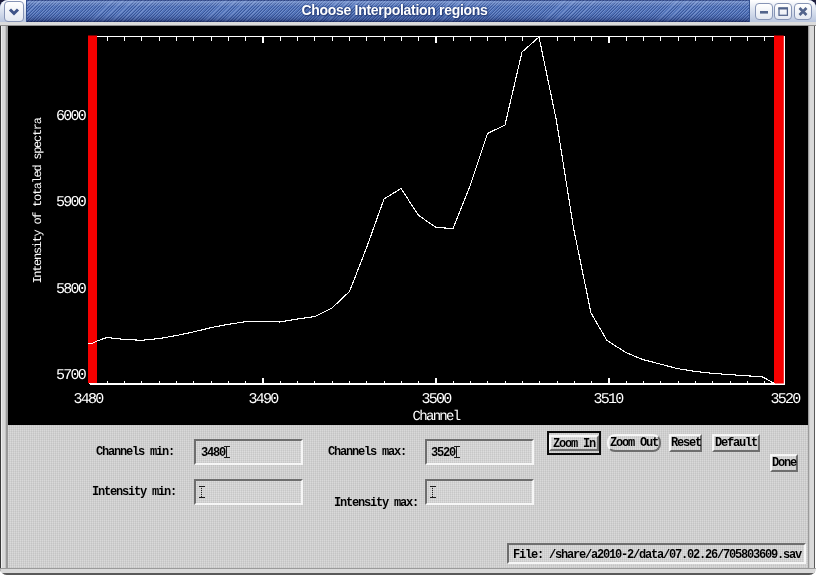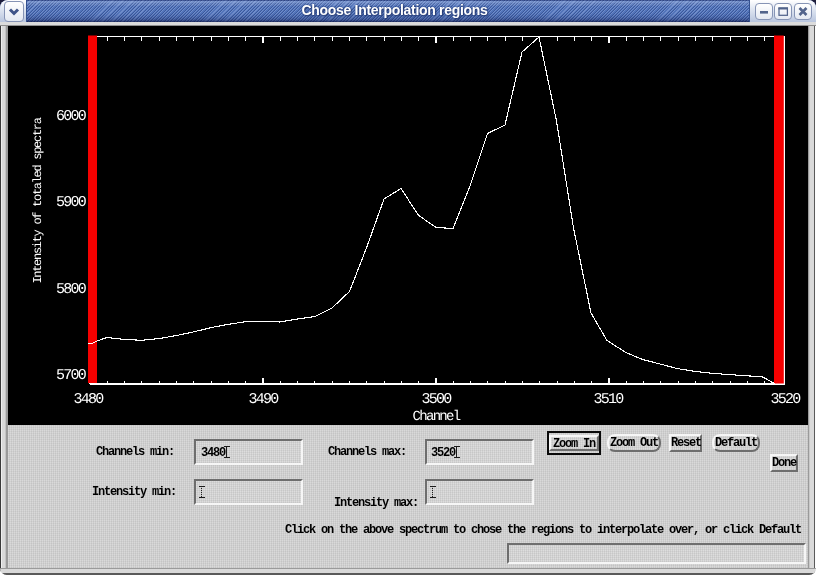--- a/index.html
+++ b/index.html
@@ -107,17 +107,17 @@
     <div class="lab" style="left:92px;top:486px;">Intensity min:</div>
     <div class="field" style="left:194px;top:479px;width:105px;height:22px;"></div>
     <div class="cursor dot" style="left:199px;top:486px;"></div>
     <div class="lab" style="left:334px;top:486px;margin-top:11px;">Intensity max:</div>
     <div class="field" style="left:425px;top:479px;width:105px;height:22px;"></div>
     <div class="cursor dot" style="left:430px;top:486px;"></div>
     <div id="zoomring"></div>
     <div class="btn" style="left:549px;top:435px;width:46px;height:12px;">Zoom In</div>
     <div class="btn" style="left:607px;top:434px;width:50px;height:14px;border-radius:8px;">Zoom Out</div>
     <div class="btn" style="left:669px;top:434px;width:29px;height:14px;">Reset</div>
-    <div class="btn" style="left:712px;top:434px;width:44px;height:14px;border-radius:8px;">Default</div>
+    <div class="btn" style="left:712px;top:434px;width:44px;height:14px;">Default</div>
     <div class="btn" style="left:770px;top:454px;width:24px;height:14px;">Done</div>
-    <div class="lab" style="left:285px;top:524px;">Click on the above spectrum to chose the regions to interpolate over, or click Default</div>
     <div class="field" style="left:507px;top:543px;width:295px;height:17px;"></div>
+    <div class="lab" style="left:513px;top:549px;">File: /share/a2010-2/data/07.02.26/705803609.sav</div>
 </div>
 
 </body></html>

